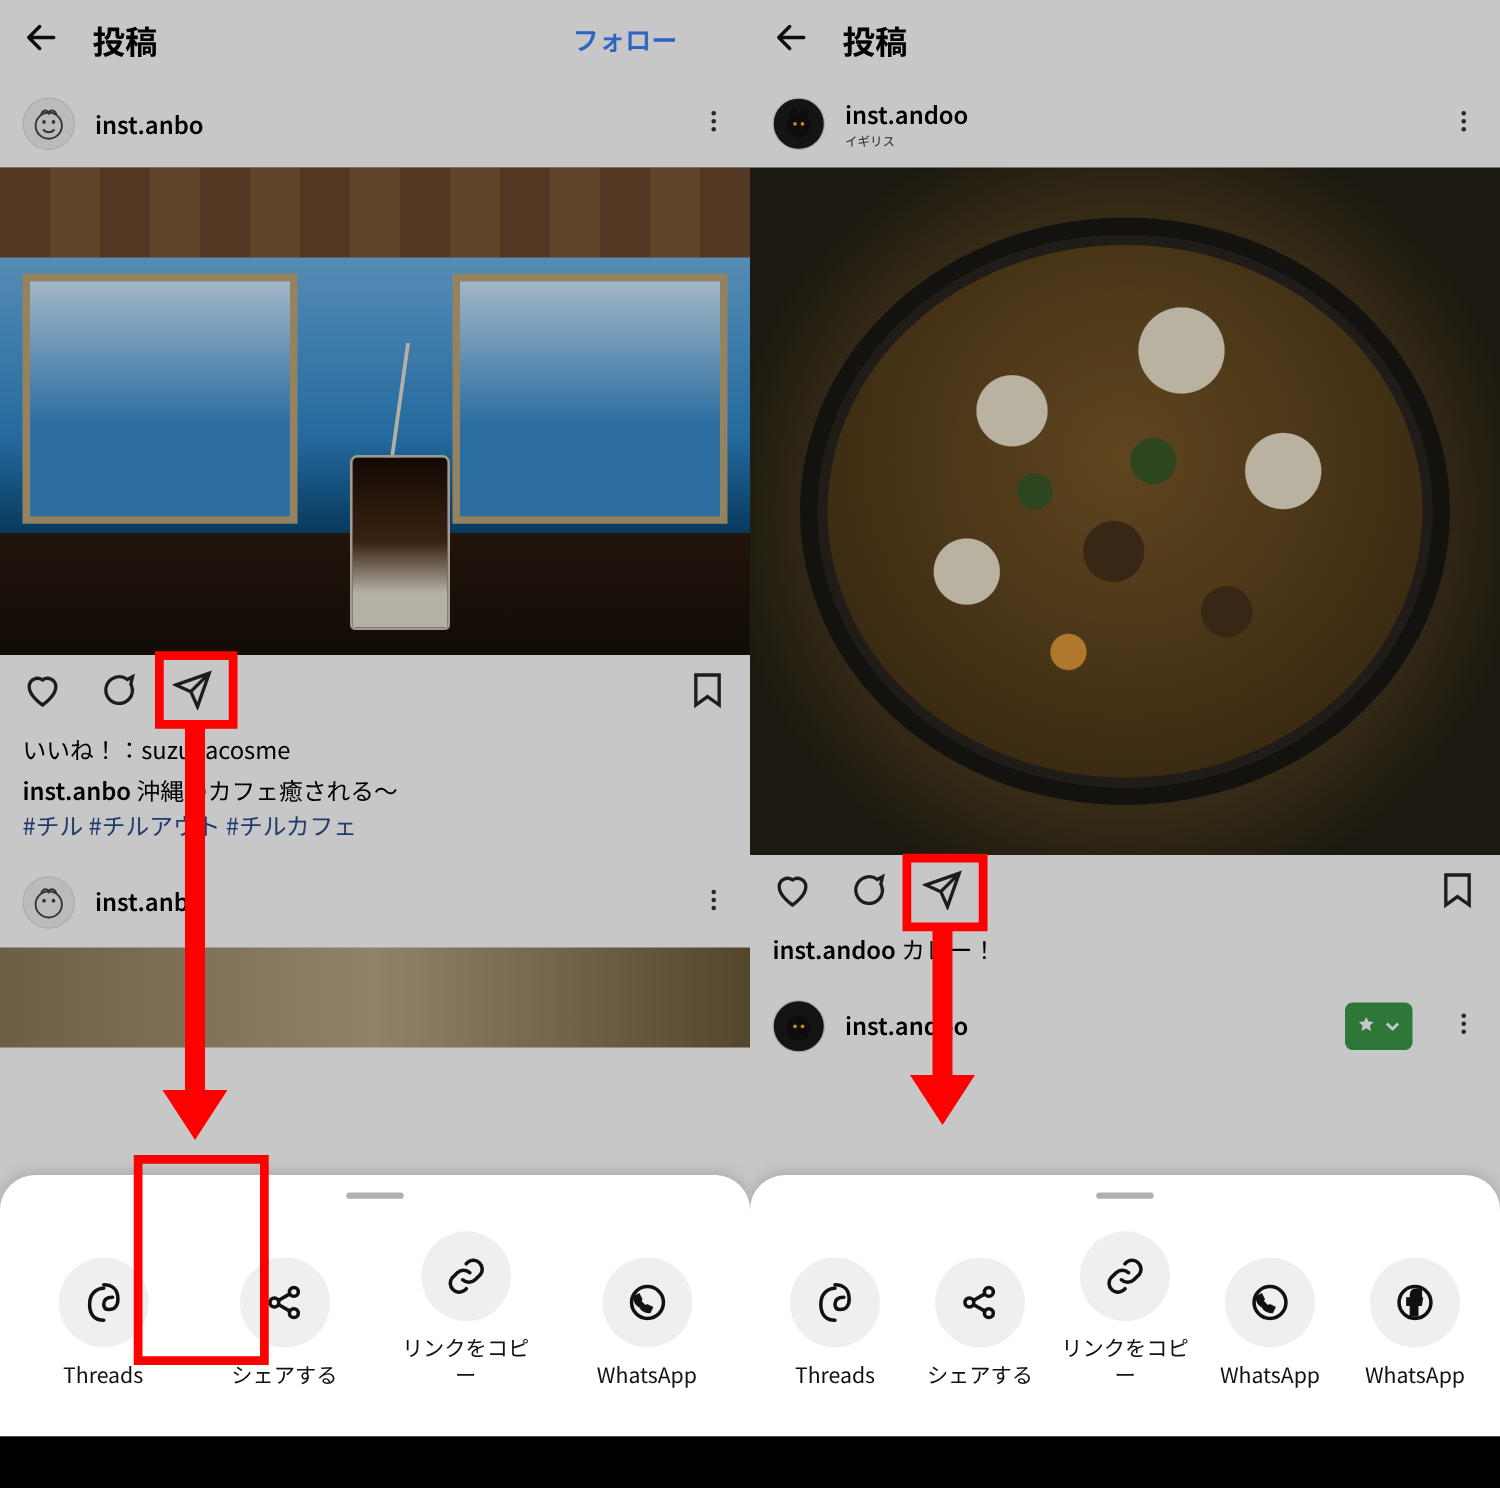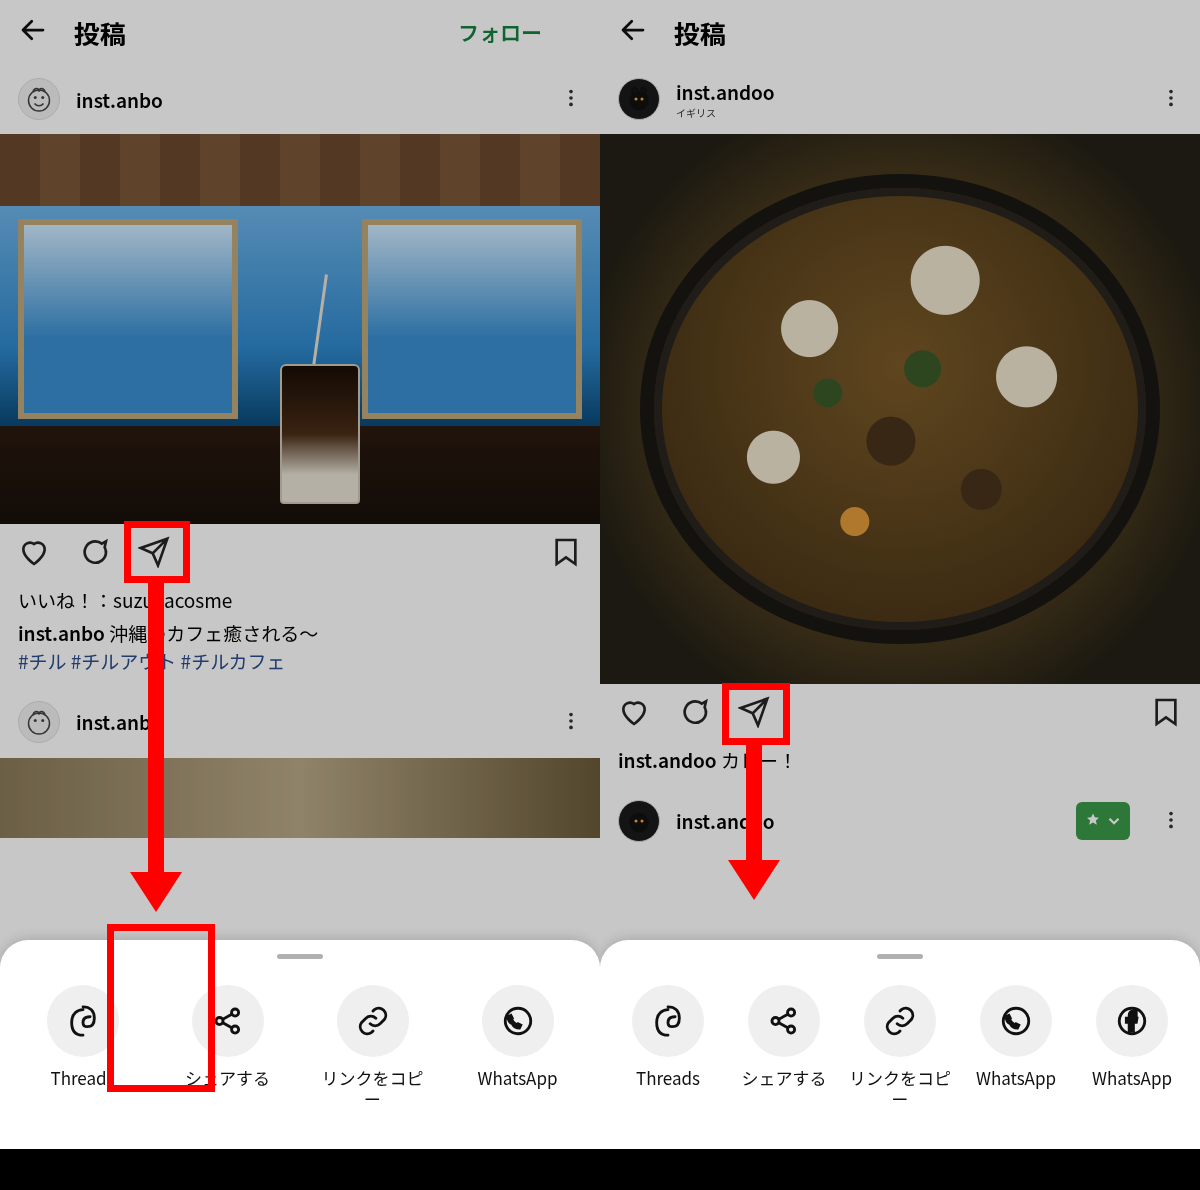--- a/index.html
+++ b/index.html
@@ -34,21 +34,21 @@
     padding: 0 18px;
     gap: 26px;
     background: #fff;
   }
   .topbar .title {
     font-size: 26px;
     font-weight: 700;
   }
   .topbar .follow {
     margin-left: auto;
-    color: #15803d;
+    color: #3b82f6;
     font-size: 21px;
     font-weight: 600;
     margin-right: 40px;
   }
 
   
   .post-header {
     height: 70px;
     display: flex;
     align-items: center;
@@ -168,20 +168,21 @@
     padding: 14px 0 40px;
     box-shadow: 0 -2px 12px rgba(0,0,0,0.15);
   }
   .sheet .grab {
     width:46px; height:5px; background:#b0b0b0; border-radius:3px; margin:0 auto 26px;
   }
   .sheet-row {
     display:flex;
     justify-content: space-around;
     padding: 0 10px;
+    align-items: flex-end;
   }
   .share-item {
     display:flex; flex-direction:column; align-items:center;
     width: 110px;
     gap: 10px;
   }
   .share-circle {
     width:72px; height:72px; border-radius:50%;
     background:#efefef;
     display:flex; align-items:center; justify-content:center;

